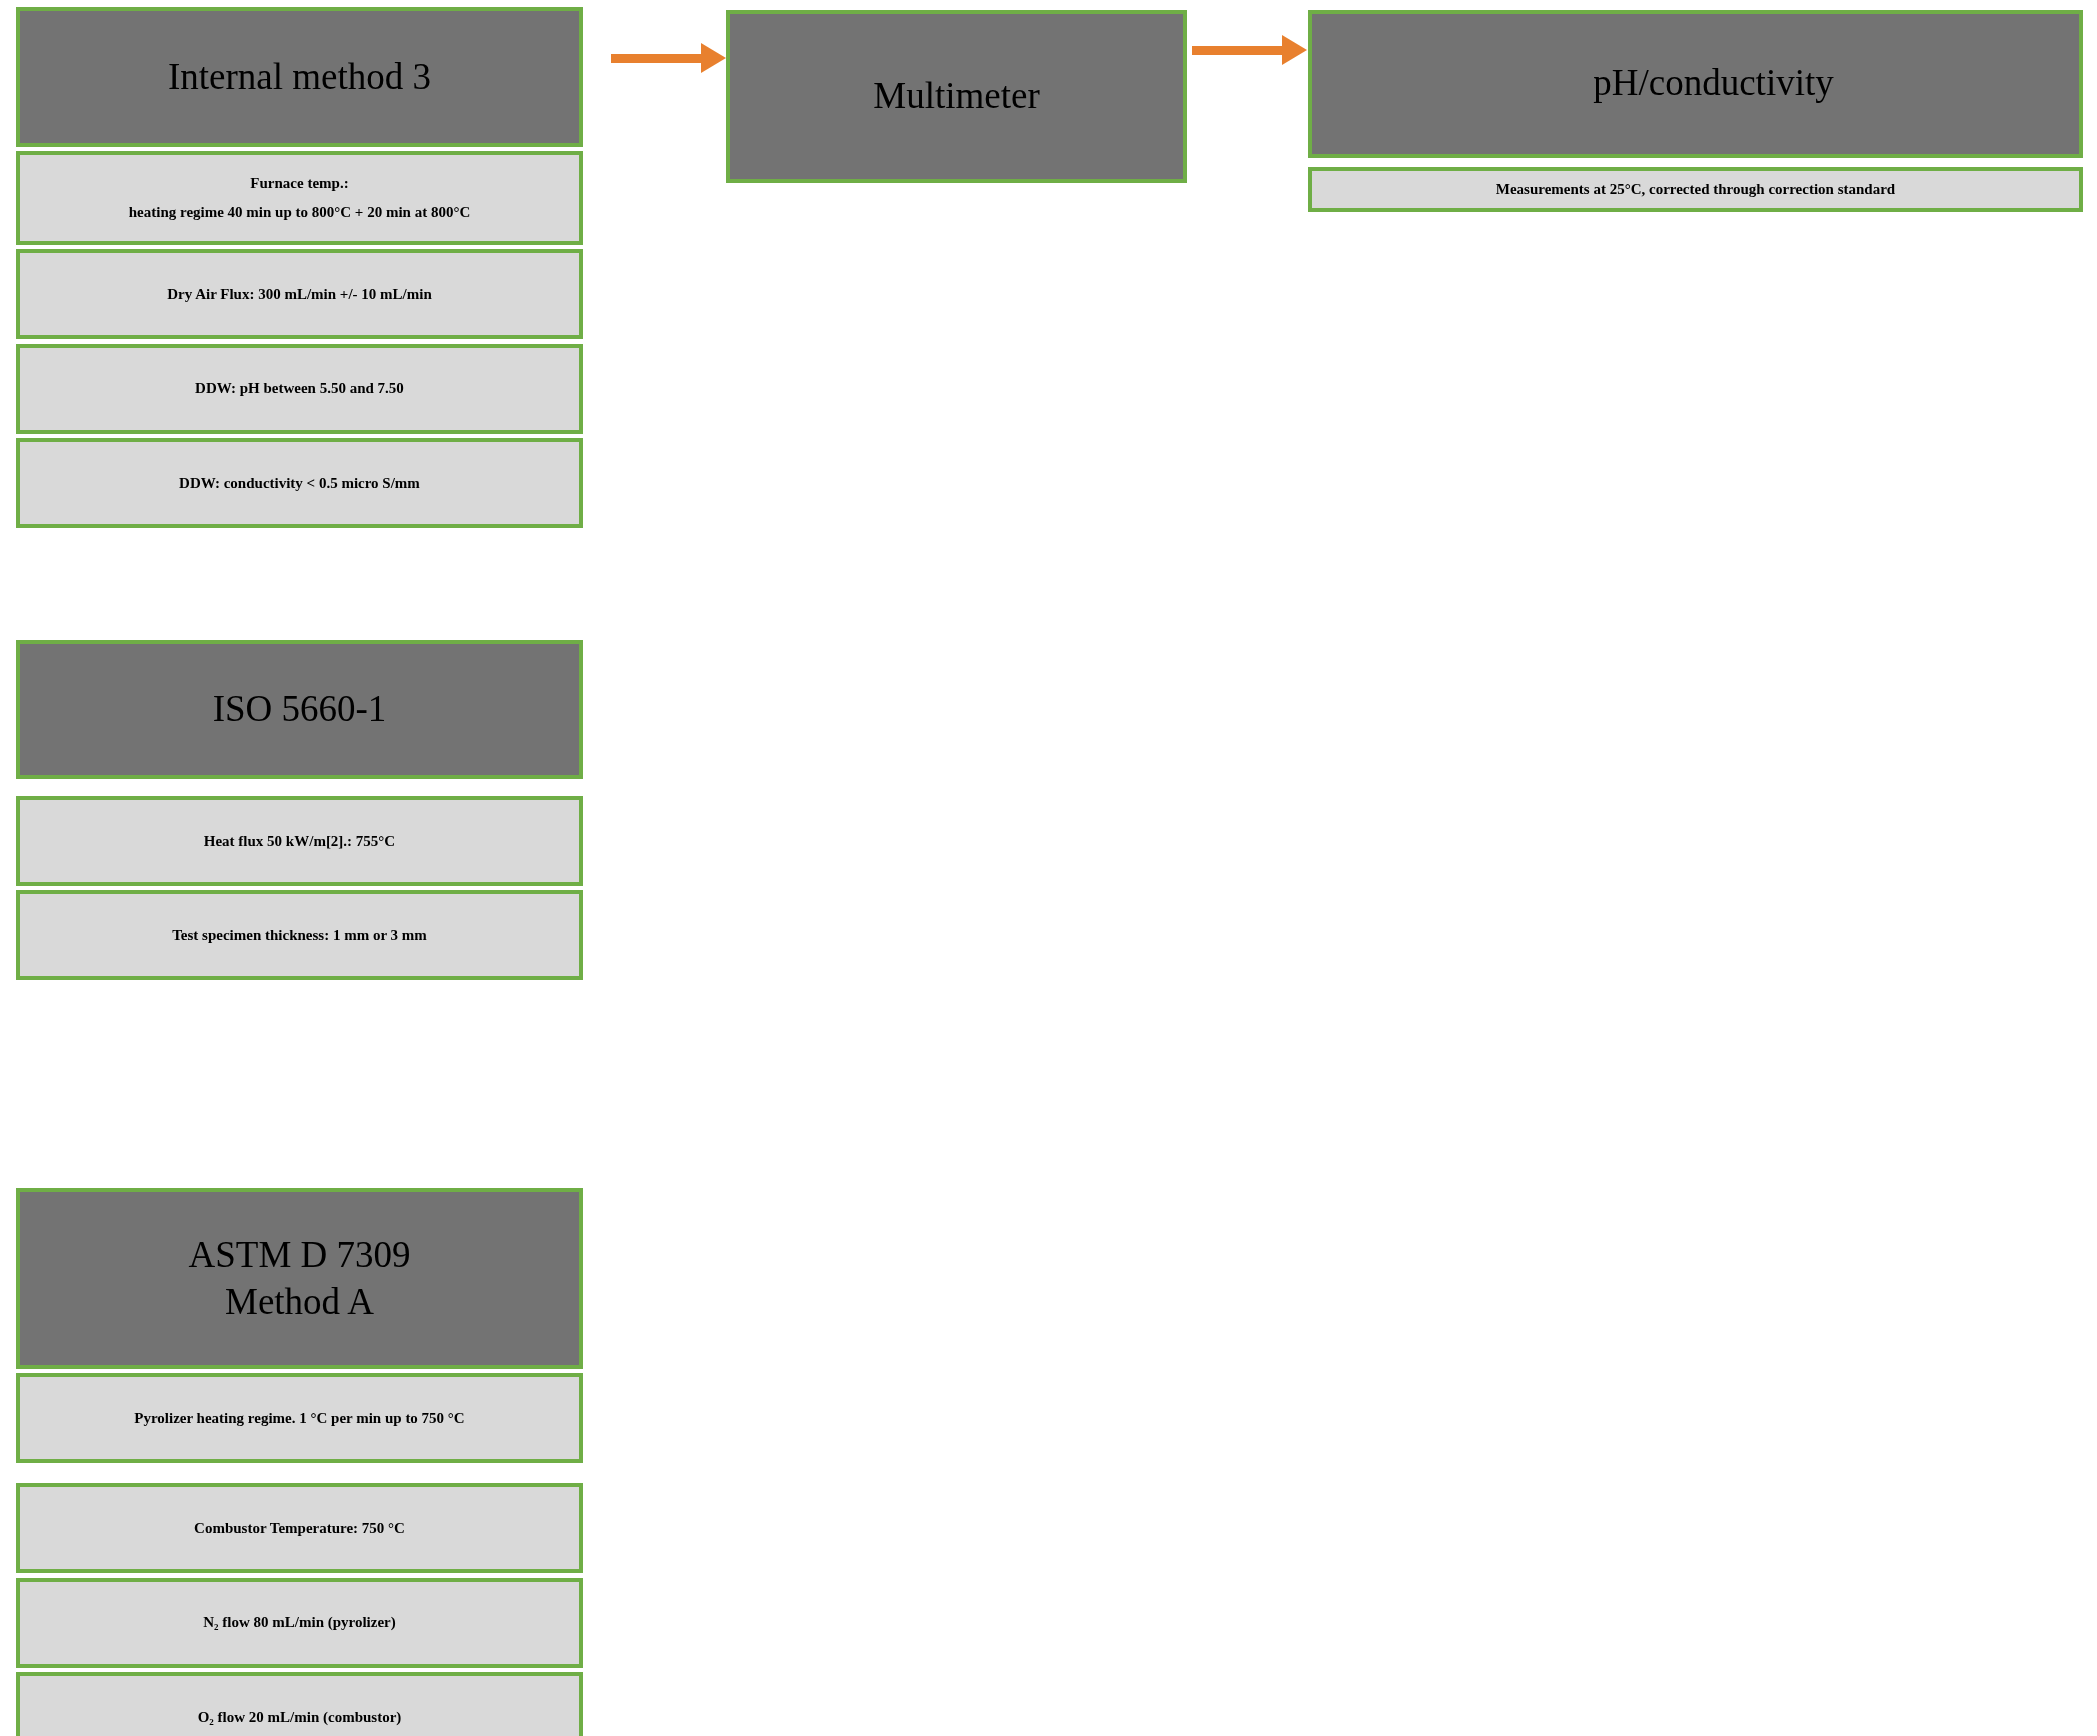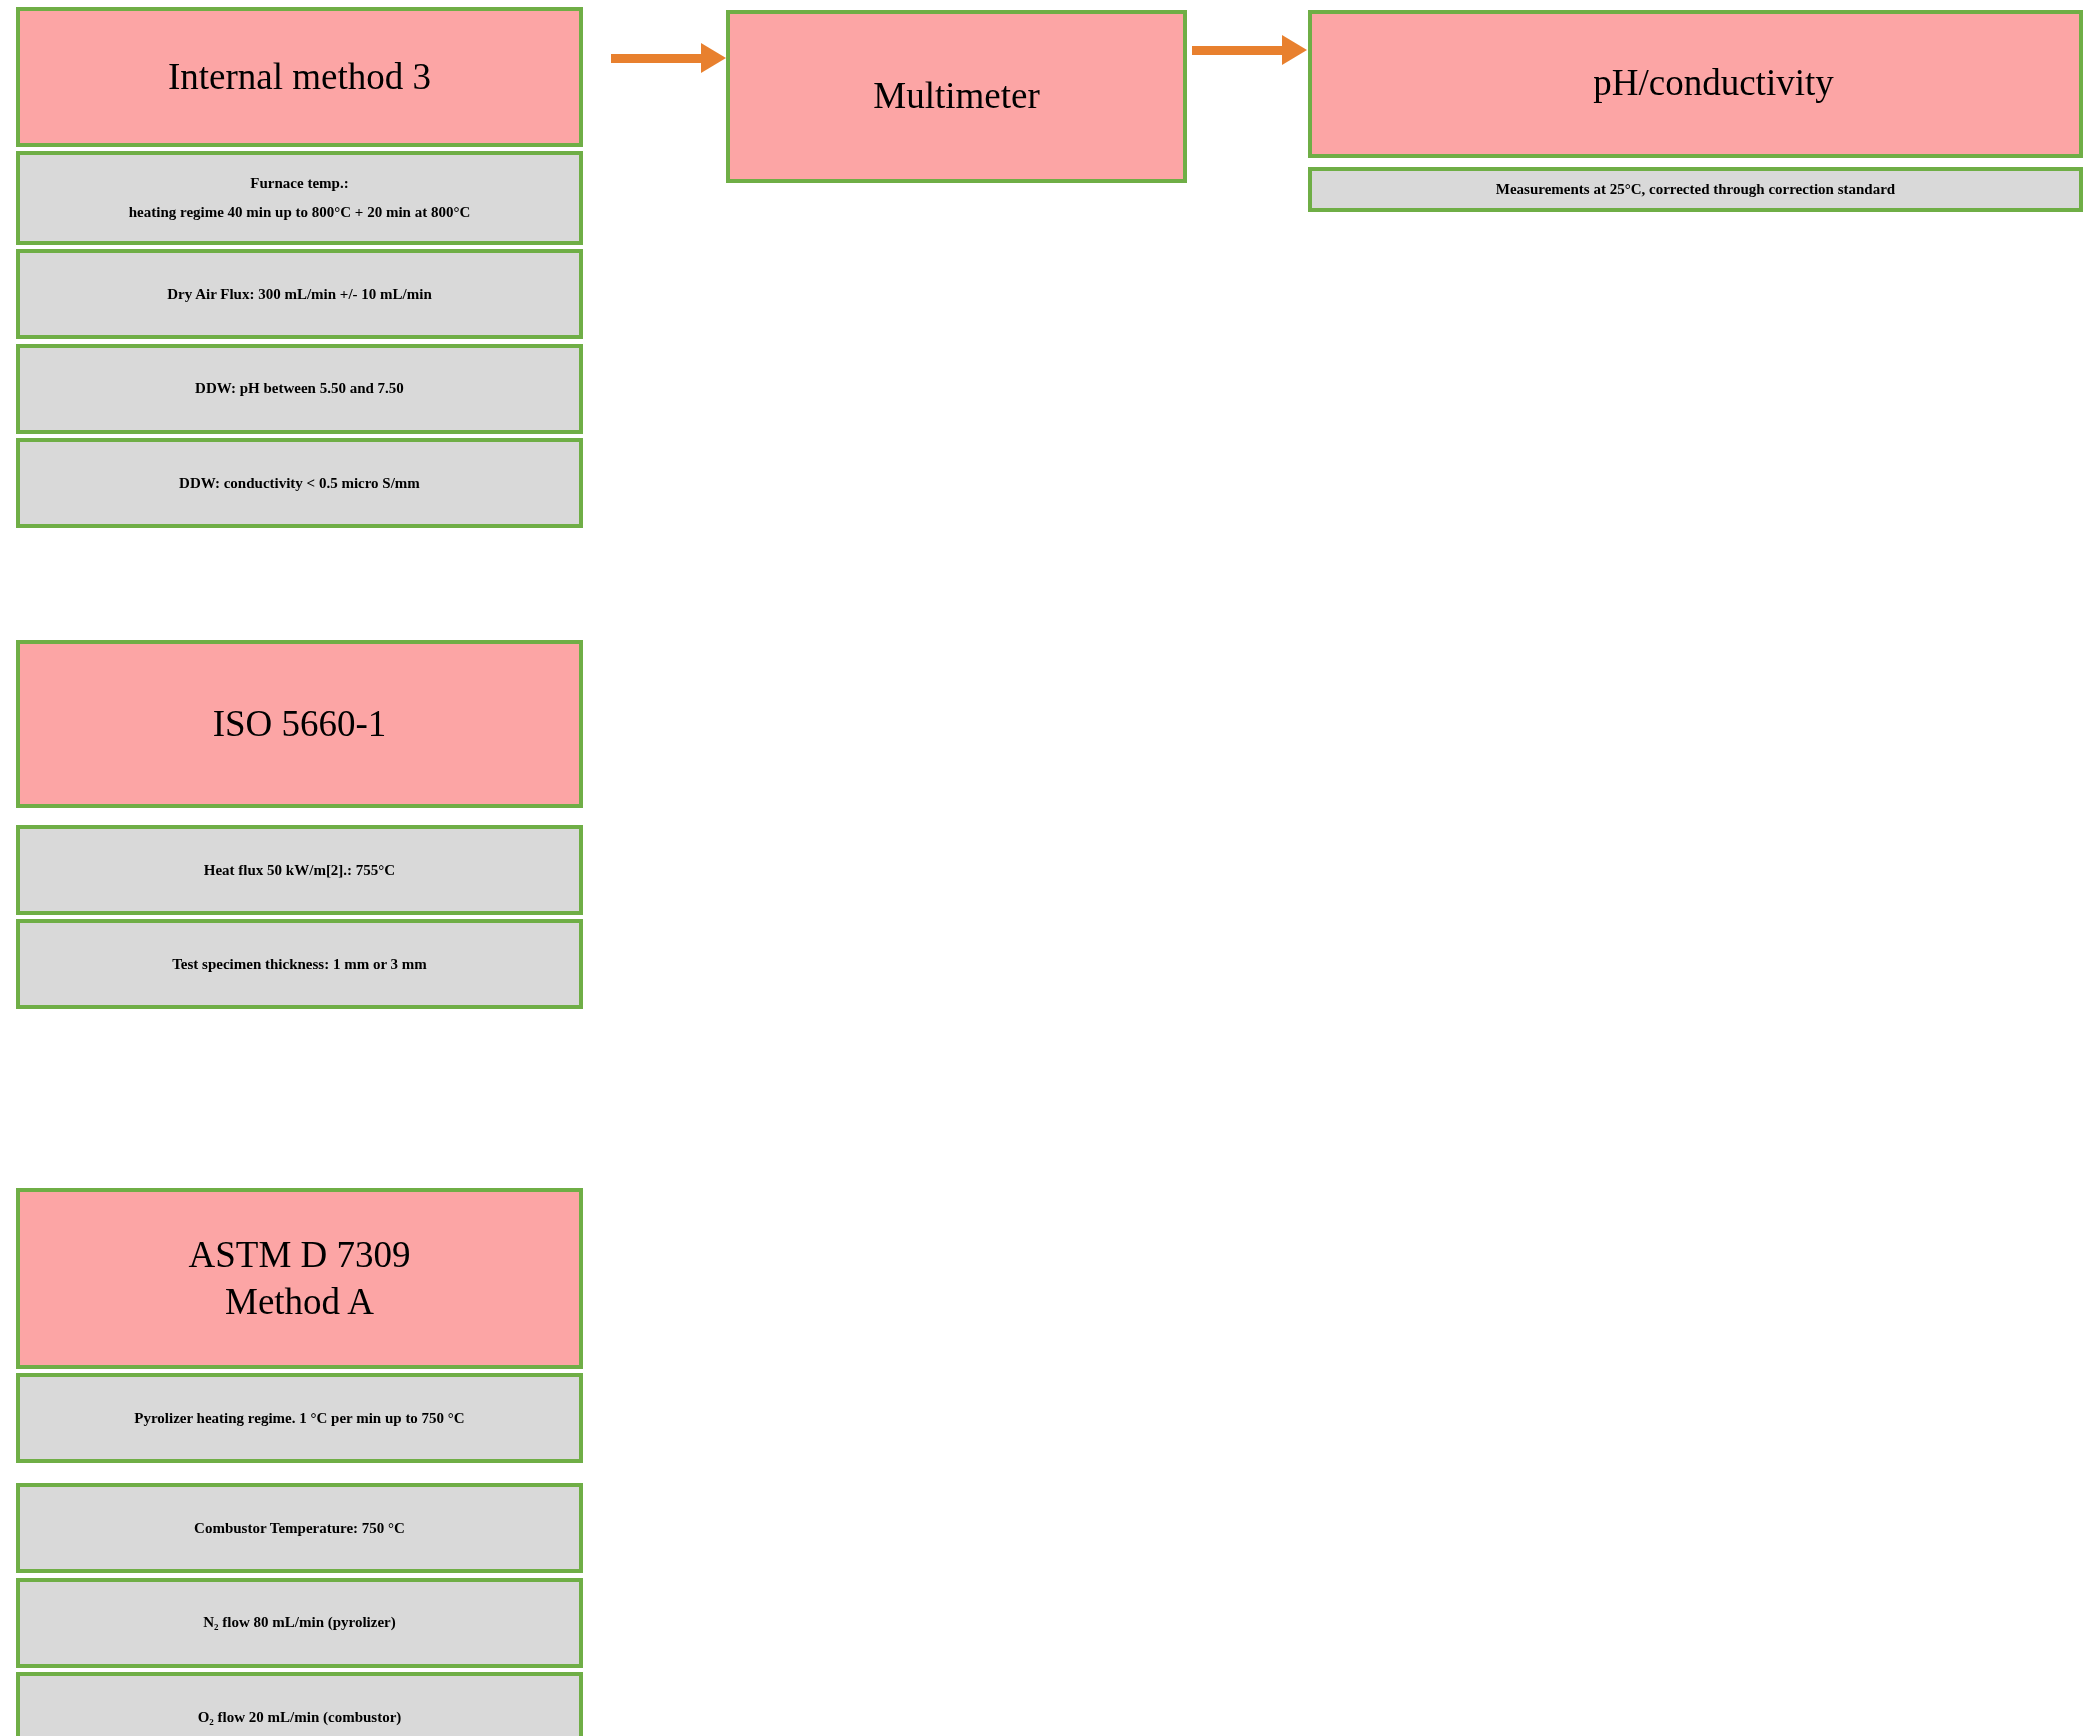--- a/index.html
+++ b/index.html
@@ -23,21 +23,21 @@
 
   
   .node-group {
     position: absolute;
     box-sizing: border-box;
   }
 
   .node-box {
     box-sizing: border-box;
     border: 4.3px solid #6FAE46;
-    background: #fca5a5;
+    background: #737373;
     display: flex;
     align-items: center;
     justify-content: center;
     text-align: center;
     overflow: hidden;
   }
 
   .node-box.detail {
     background: #D9D9D9;
     border-top-width: 4.3px;
@@ -102,21 +102,21 @@
     </div>
     <div class="node-box detail" style="height:90px; margin-top:4.3px;">
       <div class="node-detail-text">DDW: pH between 5.50 and 7.50</div>
     </div>
     <div class="node-box detail" style="height:90px; margin-top:4.3px;">
       <div class="node-detail-text">DDW: conductivity &lt; 0.5 micro S/mm</div>
     </div>
   </div>
 
   <div class="node-group" style="left:16px; top:640px; width:567px;">
-    <div class="node-box" style="height:168px;">
+    <div class="node-box" style="height:139px;">
       <div class="node-title">ISO 5660-1</div>
     </div>
     <div class="node-box detail" style="height:90px; margin-top:17px;">
       <div class="node-detail-text">Heat flux 50 kW/m[2].: 755°C</div>
     </div>
     <div class="node-box detail" style="height:90px; margin-top:4.3px;">
       <div class="node-detail-text">Test specimen thickness: 1 mm or 3 mm</div>
     </div>
   </div>
 

